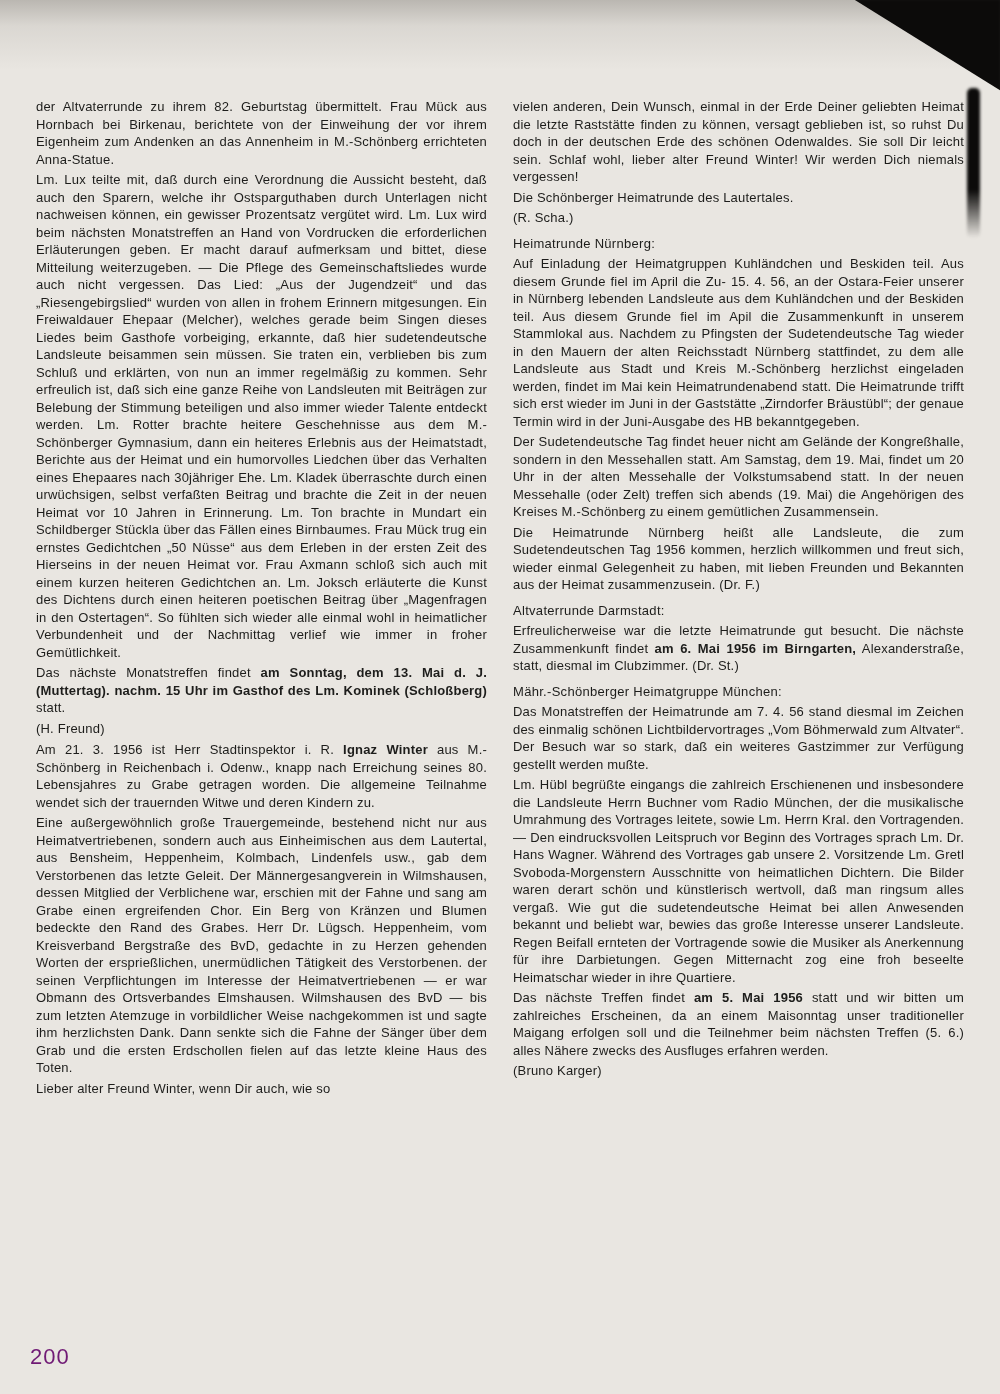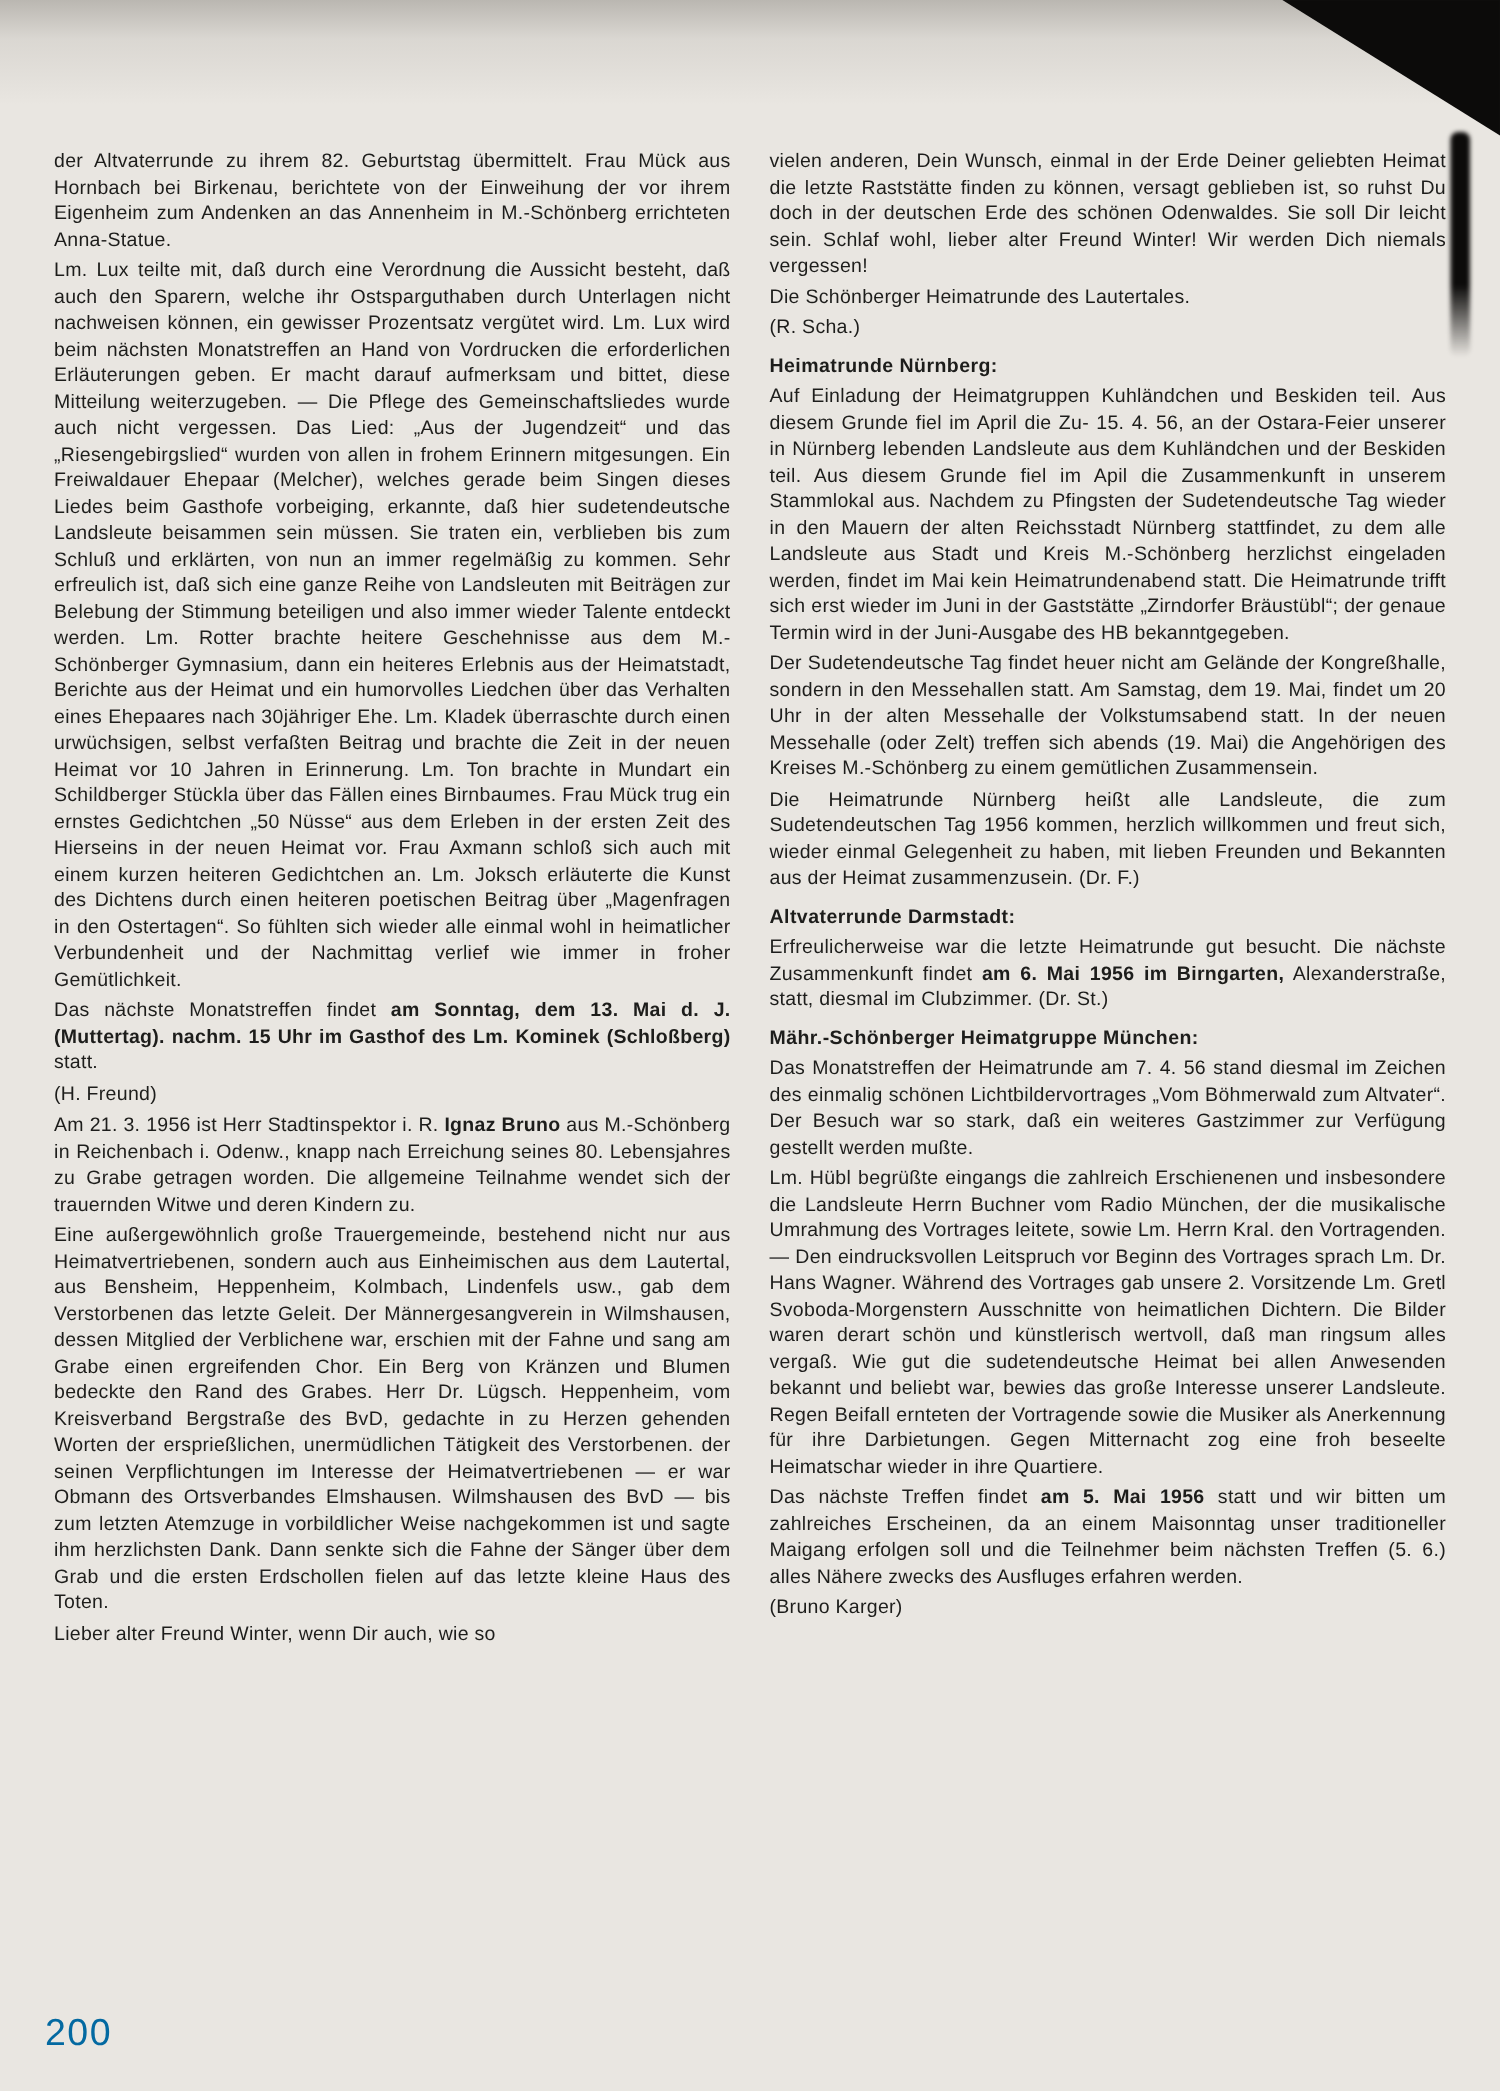--- a/index.html
+++ b/index.html
@@ -59,54 +59,54 @@
   .col {
     width: 451px;
     font-size: 13px;
     line-height: 17.5px;
     letter-spacing: 0.2px;
     text-align: justify;
     hyphens: auto;
   }
   .block { margin: 0 0 3px 0; }
   .block.h {
-    font-weight: 700;
+    font-weight: 400;
     text-align: left;
     letter-spacing: 0.3px;
     margin: 8px 0 3px 0;
   }
   .block.sig {
     text-align: left;
     padding-right: 28px;
     margin: 1px 0 4px 0;
   }
   .bold { font-weight: 700; }
   .page-number {
     position: absolute;
     left: 30px; bottom: 24px;
-    font-size: 25px;
+    font-size: 22px;
     letter-spacing: 1px;
-    color: #0369a1;
+    color: #701a75;
   }
 </style>
 </head>
 <body>
 
 <div class="page">
   <div class="scan-top-shade"></div>
   <div class="scan-corner"></div>
   <div class="scan-strip"></div>
 
   <div class="columns">
     <div class="col">
         <div class="block p"><span class="reg">der Altvaterrunde zu ihrem 82. Geburtstag übermittelt. Frau Mück aus Hornbach bei Birkenau, berichtete von der Einweihung der vor ihrem Eigenheim zum Andenken an das Annenheim in M.-Schönberg errichteten Anna-Statue.</span></div>
         <div class="block p"><span class="reg">Lm. Lux teilte mit, daß durch eine Verordnung die Aussicht besteht, daß auch den Sparern, welche ihr Ostsparguthaben durch Unterlagen nicht nachweisen können, ein gewisser Prozentsatz vergütet wird. Lm. Lux wird beim nächsten Monatstreffen an Hand von Vordrucken die erforderlichen Erläuterungen geben. Er macht darauf aufmerksam und bittet, diese Mitteilung weiterzugeben. — Die Pflege des Gemeinschaftsliedes wurde auch nicht vergessen. Das Lied: „Aus der Jugendzeit“ und das „Riesengebirgslied“ wurden von allen in frohem Erinnern mitgesungen. Ein Freiwaldauer Ehepaar (Melcher), welches gerade beim Singen dieses Liedes beim Gasthofe vorbeiging, erkannte, daß hier sudetendeutsche Landsleute beisammen sein müssen. Sie traten ein, verblieben bis zum Schluß und erklärten, von nun an immer regelmäßig zu kommen. Sehr erfreulich ist, daß sich eine ganze Reihe von Landsleuten mit Beiträgen zur Belebung der Stimmung beteiligen und also immer wieder Talente entdeckt werden. Lm. Rotter brachte heitere Geschehnisse aus dem M.-Schönberger Gymnasium, dann ein heiteres Erlebnis aus der Heimatstadt, Berichte aus der Heimat und ein humorvolles Liedchen über das Verhalten eines Ehepaares nach 30jähriger Ehe. Lm. Kladek überraschte durch einen urwüchsigen, selbst verfaßten Beitrag und brachte die Zeit in der neuen Heimat vor 10 Jahren in Erinnerung. Lm. Ton brachte in Mundart ein Schildberger Stückla über das Fällen eines Birnbaumes. Frau Mück trug ein ernstes Gedichtchen „50 Nüsse“ aus dem Erleben in der ersten Zeit des Hierseins in der neuen Heimat vor. Frau Axmann schloß sich auch mit einem kurzen heiteren Gedichtchen an. Lm. Joksch erläuterte die Kunst des Dichtens durch einen heiteren poetischen Beitrag über „Magenfragen in den Ostertagen“. So fühlten sich wieder alle einmal wohl in heimatlicher Verbundenheit und der Nachmittag verlief wie immer in froher Gemütlichkeit.</span></div>
         <div class="block p"><span class="reg">Das nächste Monatstreffen findet </span><span class="bold">am Sonntag, dem 13. Mai d. J. (Muttertag). nachm. 15 Uhr im Gasthof des Lm. Kominek (Schloßberg)</span><span class="reg"> statt.</span></div>
         <div class="block sig"><span class="reg">(H. Freund)</span></div>
-        <div class="block p"><span class="reg">Am 21. 3. 1956 ist Herr Stadtinspektor i. R. </span><span class="bold">Ignaz Bruno</span><span class="reg"> aus M.-Schönberg in Reichenbach i. Odenw., knapp nach Erreichung seines 80. Lebensjahres zu Grabe getragen worden. Die allgemeine Teilnahme wendet sich der trauernden Witwe und deren Kindern zu.</span></div>
+        <div class="block p"><span class="reg">Am 21. 3. 1956 ist Herr Stadtinspektor i. R. </span><span class="bold">Ignaz Winter</span><span class="reg"> aus M.-Schönberg in Reichenbach i. Odenw., knapp nach Erreichung seines 80. Lebensjahres zu Grabe getragen worden. Die allgemeine Teilnahme wendet sich der trauernden Witwe und deren Kindern zu.</span></div>
         <div class="block p"><span class="reg">Eine außergewöhnlich große Trauergemeinde, bestehend nicht nur aus Heimatvertriebenen, sondern auch aus Einheimischen aus dem Lautertal, aus Bensheim, Heppenheim, Kolmbach, Lindenfels usw., gab dem Verstorbenen das letzte Geleit. Der Männergesangverein in Wilmshausen, dessen Mitglied der Verblichene war, erschien mit der Fahne und sang am Grabe einen ergreifenden Chor. Ein Berg von Kränzen und Blumen bedeckte den Rand des Grabes. Herr Dr. Lügsch. Heppenheim, vom Kreisverband Bergstraße des BvD, gedachte in zu Herzen gehenden Worten der ersprießlichen, unermüdlichen Tätigkeit des Verstorbenen. der seinen Verpflichtungen im Interesse der Heimatvertriebenen — er war Obmann des Ortsverbandes Elmshausen. Wilmshausen des BvD — bis zum letzten Atemzuge in vorbildlicher Weise nachgekommen ist und sagte ihm herzlichsten Dank. Dann senkte sich die Fahne der Sänger über dem Grab und die ersten Erdschollen fielen auf das letzte kleine Haus des Toten.</span></div>
         <div class="block p"><span class="reg">Lieber alter Freund Winter, wenn Dir auch, wie so</span></div>
       </div>
     <div class="col">
         <div class="block p"><span class="reg">vielen anderen, Dein Wunsch, einmal in der Erde Deiner geliebten Heimat die letzte Raststätte finden zu können, versagt geblieben ist, so ruhst Du doch in der deutschen Erde des schönen Odenwaldes. Sie soll Dir leicht sein. Schlaf wohl, lieber alter Freund Winter! Wir werden Dich niemals vergessen!</span></div>
         <div class="block p"><span class="reg">Die Schönberger Heimatrunde des Lautertales.</span></div>
         <div class="block sig"><span class="reg">(R. Scha.)</span></div>
         <div class="block h"><span class="reg">Heimatrunde Nürnberg:</span></div>
         <div class="block p"><span class="reg">Auf Einladung der Heimatgruppen Kuhländchen und Beskiden teil. Aus diesem Grunde fiel im April die Zu- 15. 4. 56, an der Ostara-Feier unserer in Nürnberg lebenden Landsleute aus dem Kuhländchen und der Beskiden teil. Aus diesem Grunde fiel im Apil die Zusammenkunft in unserem Stammlokal aus. Nachdem zu Pfingsten der Sudetendeutsche Tag wieder in den Mauern der alten Reichsstadt Nürnberg stattfindet, zu dem alle Landsleute aus Stadt und Kreis M.-Schönberg herzlichst eingeladen werden, findet im Mai kein Heimatrundenabend statt. Die Heimatrunde trifft sich erst wieder im Juni in der Gaststätte „Zirndorfer Bräustübl“; der genaue Termin wird in der Juni-Ausgabe des HB bekanntgegeben.</span></div>
         <div class="block p"><span class="reg">Der Sudetendeutsche Tag findet heuer nicht am Gelände der Kongreßhalle, sondern in den Messehallen statt. Am Samstag, dem 19. Mai, findet um 20 Uhr in der alten Messehalle der Volkstumsabend statt. In der neuen Messehalle (oder Zelt) treffen sich abends (19. Mai) die Angehörigen des Kreises M.-Schönberg zu einem gemütlichen Zusammensein.</span></div>

